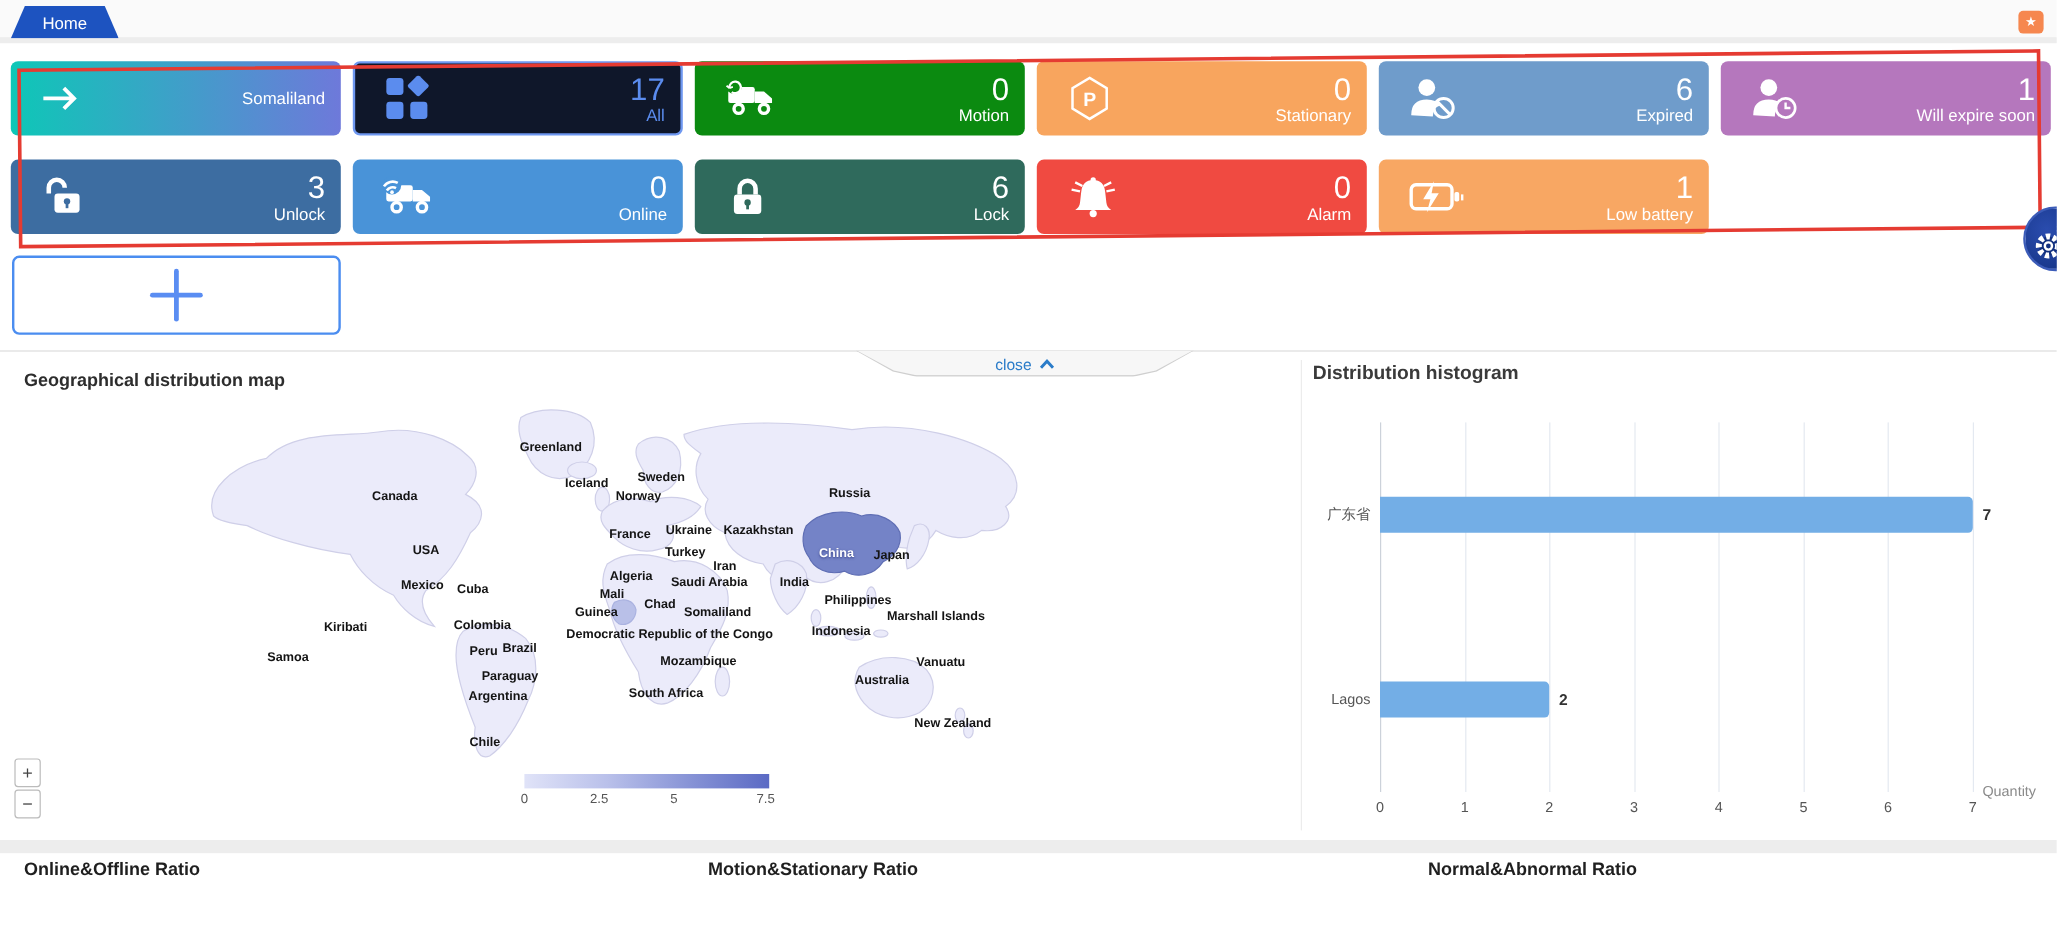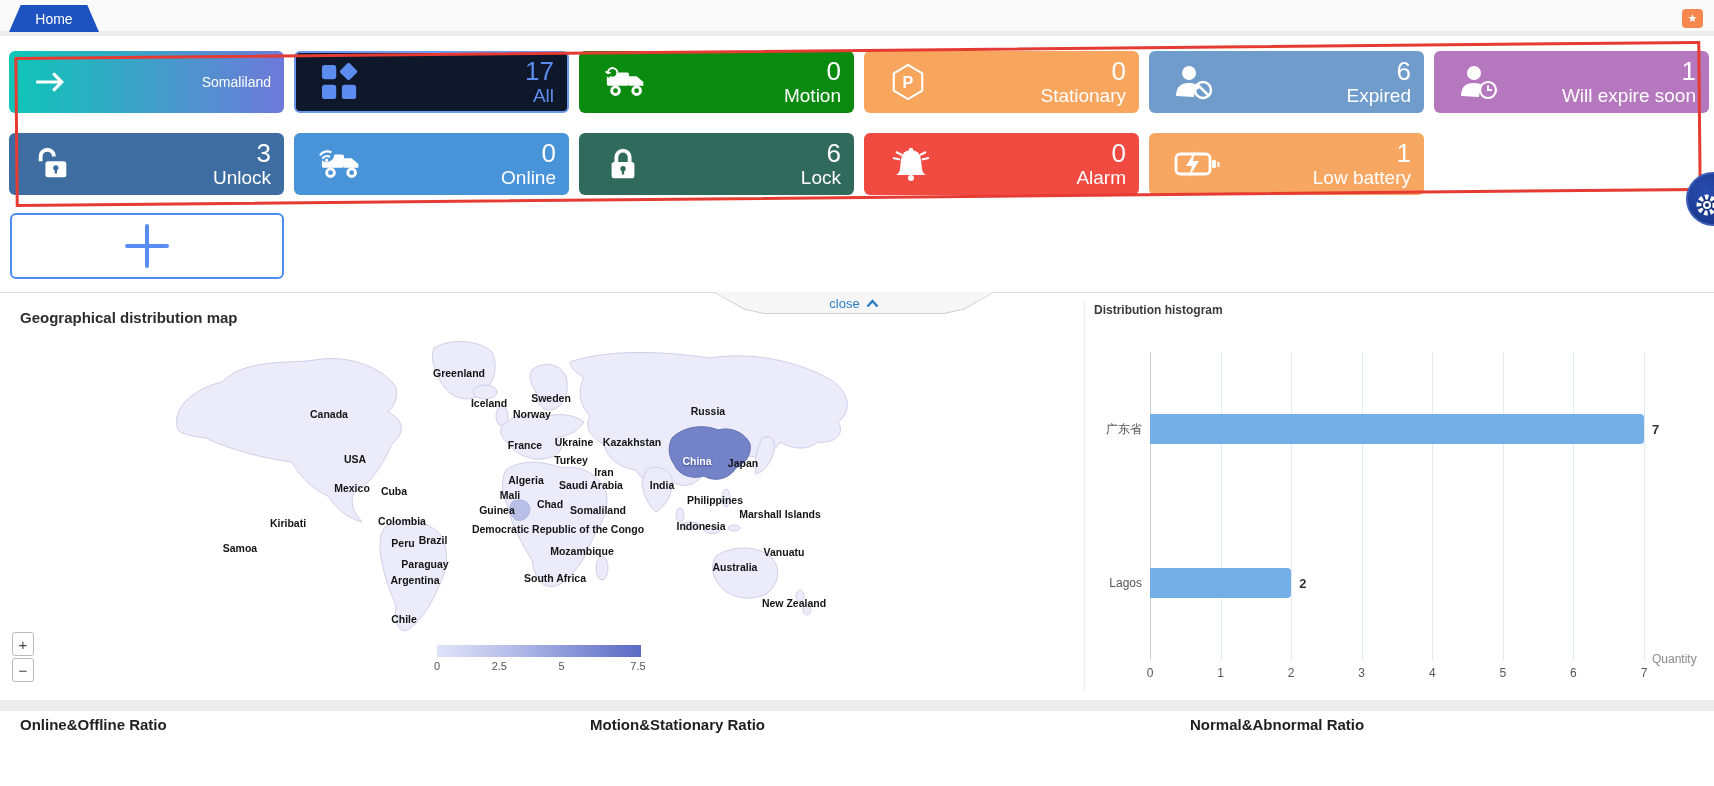--- a/index.html
+++ b/index.html
@@ -15,21 +15,21 @@
            border-radius:4px;color:#fff;font-size:11px;display:flex;align-items:center;justify-content:center;cursor:pointer;}
   
   .cards-row{position:absolute;left:9px;display:flex;gap:10px;}
   .row1{top:51px;} .row2{top:133px;}
   .card{width:275px;height:62px;border-radius:6px;color:#fff;display:flex;align-items:center;
         padding:0 13px;box-sizing:border-box;cursor:pointer;position:relative;}
   .card-icon{flex:none;display:flex;align-items:center;margin-left:12px;}
   .card-meta{margin-left:auto;text-align:right;line-height:1.05;}
   .card-value{font-size:26px;}
   .card-value:empty{display:none;}
-  .card-label{font-size:19px;margin-top:1px;}
+  .card-label{font-size:14px;margin-top:1px;}
   .card-single .card-label{font-size:14px;}
   
   .red-box{position:absolute;left:15px;top:49px;width:1686px;height:150px;border:3px solid #e53b32;
            transform:rotate(-0.55deg);pointer-events:none;box-sizing:border-box;}
   
   .add-card{position:absolute;left:10px;top:213px;width:274px;height:66px;border:2px solid #4b8df0;
             border-radius:6px;display:flex;align-items:center;justify-content:center;cursor:pointer;background:#fff;box-sizing:border-box;}
   .plus{position:relative;width:44px;height:44px;}
   .plus::before,.plus::after{content:"";position:absolute;background:#5a8df2;border-radius:2px;}
   .plus::before{left:0;top:20px;width:44px;height:4px;}
@@ -39,21 +39,21 @@
   .close-tab{position:absolute;left:713px;top:292px;width:282px;height:22px;cursor:pointer;}
   .close-tab .shape{position:absolute;inset:0;background:#cfcfcf;
         clip-path:polygon(0 0,100% 0,89% 80%,82% 100%,18% 100%,11% 80%);}
   .close-tab .shape-in{position:absolute;left:1px;right:1px;top:0;bottom:1px;background:#f7f7f7;
         clip-path:polygon(0 0,100% 0,89% 80%,82% 100%,18% 100%,11% 80%);}
   .close-tab .txt{position:absolute;inset:0;display:flex;align-items:center;justify-content:center;
         gap:6px;color:#2b7cc9;font-size:13px;}
   
   .panel-title{position:absolute;font-weight:bold;color:#2d2d2d;}
   .map-title{left:20px;top:309px;font-size:15px;}
-  .hist-title{left:1094px;top:303px;font-size:12px;color:#3a3a3a;}
+  .hist-title{left:1094px;top:303px;font-size:16px;color:#3a3a3a;}
   .rpanel-border{position:absolute;left:1084px;top:300px;width:1px;height:392px;background:#ececec;}
   
   .map-wrap{position:absolute;left:150px;top:330px;width:730px;height:315px;}
   .map-label{position:absolute;transform:translate(-50%,-50%);font-size:10.5px;font-weight:bold;
              color:#141414;white-space:nowrap;pointer-events:none;}
   .map-label-hl{color:#fff;text-shadow:0 1px 2px rgba(40,50,120,.8);}
   .map-zoom{position:absolute;left:12px;width:22px;height:24px;background:#fff;border:1px solid #bbb;
             border-radius:3px;font-size:15px;color:#444;display:flex;align-items:center;justify-content:center;cursor:pointer;box-sizing:border-box;}
   .zin{top:632px;} .zout{top:658px;}
   .legend-bar{position:absolute;left:437px;top:645px;width:204px;height:12px;

